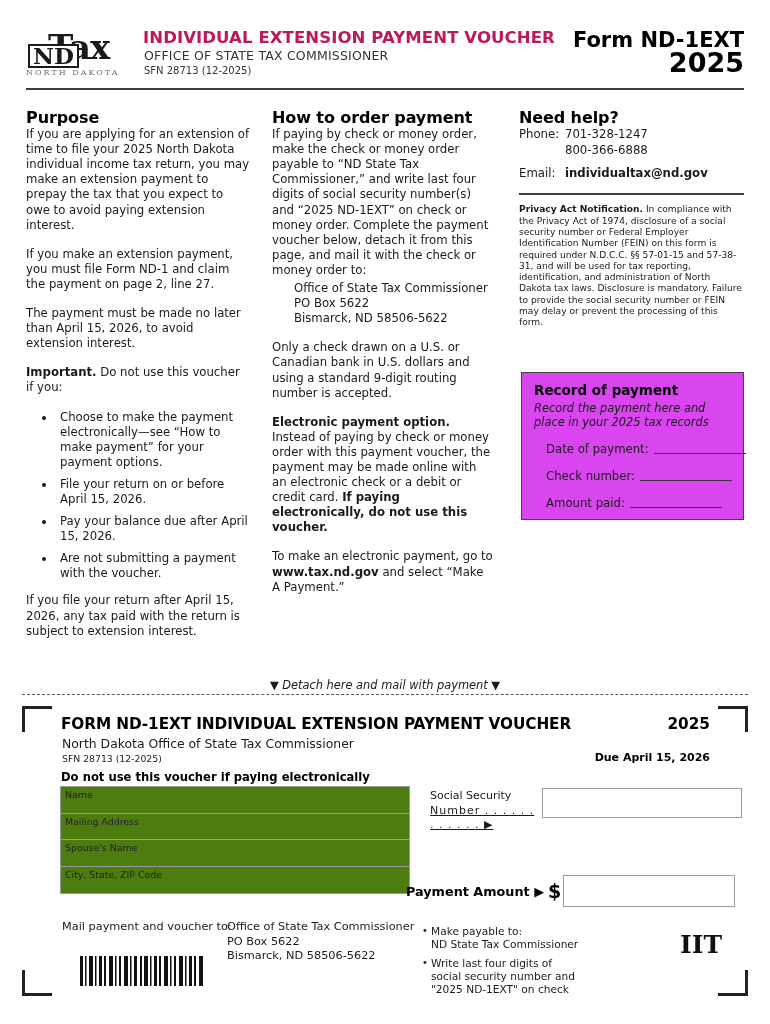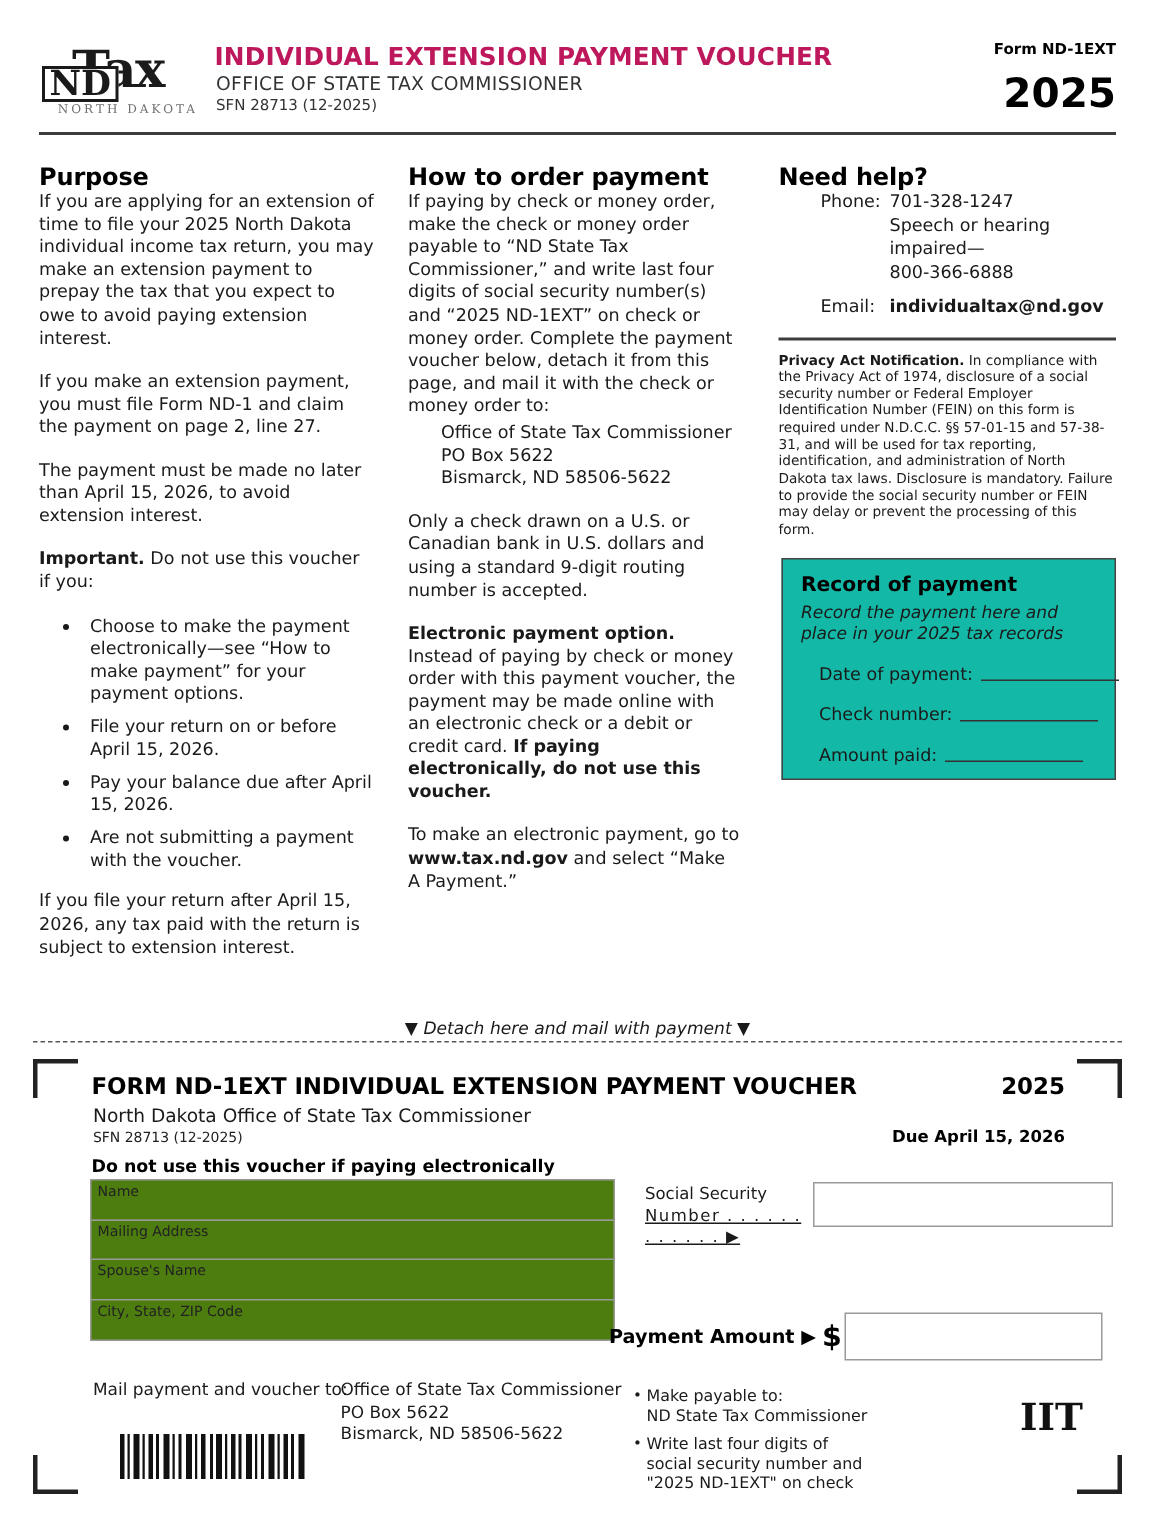--- a/index.html
+++ b/index.html
@@ -32,39 +32,39 @@
     background: #ffffff; border: 2.5px solid #1a1a1a;
     padding: 0px 3px 0px 3px;
     font-family: "DejaVu Serif", serif;
     font-weight: bold; font-size: 23px; line-height: 20px;
     color: #1a1a1a;
   }
   .logo-sub {
     position: absolute; left: 0px; top: 38px; width: 106px;
     font-family: "DejaVu Serif", serif;
     font-size: 8px; letter-spacing: 2.0px; color: #6e6e6e;
-    text-align: right;
+    text-align: left;
   }
 
   .hdr-title {
     position: absolute; left: 117px; top: 2px;
     font-family: "DejaVu Sans", sans-serif;
     font-weight: bold; font-size: 16.5px; letter-spacing: 0.1px; color: #be185d; text-align: right;
   }
   .hdr-sub1 {
     position: absolute; left: 118px; top: 22px;
     font-size: 12.5px; color: #333; letter-spacing: 0.2px;
   }
   .hdr-sub2 {
     position: absolute; left: 118px; top: 39px;
     font-size: 10px; color: #333;
   }
   .hdr-form {
     position: absolute; right: 0px; top: 2px;
-    font-weight: bold; font-size: 10px; color: #000; text-align: right;
+    font-weight: bold; font-size: 21px; color: #000; text-align: right;
   }
   .hdr-year {
     position: absolute; right: 0px; top: 22px;
     font-weight: bold; font-size: 27px; color: #000; text-align: right;
     line-height: 30px;
   }
   .hdr-rule {
     position: absolute; left: 26px; top: 88px; width: 718px;
     border-top: 2.5px solid #3d3d3d;
   }
@@ -85,32 +85,32 @@
   ul.bullets { margin: 8px 0 12px 0; padding-left: 30px; }
   ul.bullets li { margin-bottom: 7px; padding-left: 4px; }
 
   .addr { margin: 3px 0 14px 22px; }
   .addr div { line-height: 15.1px; }
 
   b, strong { font-weight: bold; }
 
   
   .help-row { display: flex; margin-bottom: 1px; }
-  .help-lbl { width: 46px; flex: 0 0 46px; margin-left: 28px; }
+  .help-lbl { width: 46px; flex: 0 0 46px; }
   .help-val { flex: 1; }
   .bold-email { font-weight: bold; }
 
   .right-rule { margin: 12px 0 9px 0; border-top: 2px solid #3d3d3d; width: 100%; }
 
   .privacy { font-size: 9.1px; line-height: 11.3px; color: #1a1a1a; text-align: left; }
 
   
   .record-box {
     position: absolute; left: 521px; top: 372px; width: 223px; height: 148px;
-    border: 1.6px solid #444; background: #14b8a6; padding: 9px 12px;
+    border: 1.6px solid #444; background: #d946ef; padding: 9px 12px;
   }
   .record-title { font-weight: bold; font-size: 13.5px; color: #000; margin-bottom: 3px; }
   .record-note { font-style: italic; font-size: 11.4px; line-height: 14px; color: #1a1a1a; }
   .record-line {
     font-size: 11.7px; color: #1a1a1a; margin-left: 12px; margin-top: 13px;
     white-space: nowrap;
   }
   .record-line .blank {
     display: inline-block; border-bottom: 1.3px solid #333;
     width: 92px; margin-left: 5px; vertical-align: -1px;
@@ -260,24 +260,20 @@
     <p class="tight"><b>Electronic payment option.</b></p>
     <p><span>Instead of paying by check or money order with this payment voucher, the payment may be made online with an electronic check or a debit or credit card. </span><b>If paying electronically, do not use this voucher.</b></p>
     <p><span>To make an electronic payment, go to </span><b>www.tax.nd.gov</b><span> and select “Make A Payment.”</span></p>
   </div>
 
   <div class="col col-right">
     <div class="sec-head">Need help?</div>
     <div class="help-row">
       <div class="help-lbl">Phone:</div>
       <div class="help-val">701-328-1247</div>
-    </div>
-    <div class="help-row">
-      <div class="help-lbl"></div>
-      <div class="help-val">Speech or hearing impaired—</div>
     </div>
     <div class="help-row">
       <div class="help-lbl"></div>
       <div class="help-val">800-366-6888</div>
     </div>
     <div class="help-row" style="margin-top:8px;">
       <div class="help-lbl">Email:</div>
       <div class="help-val bold-email">individualtax@nd.gov</div>
     </div>
     <div class="right-rule"></div>

